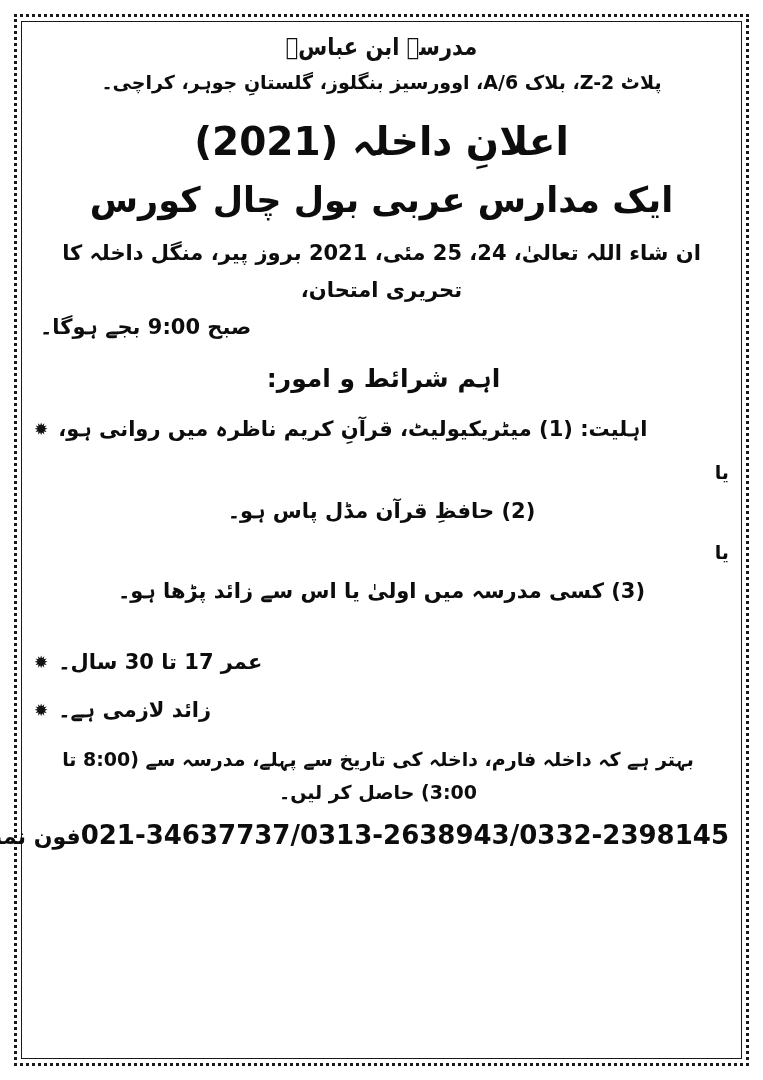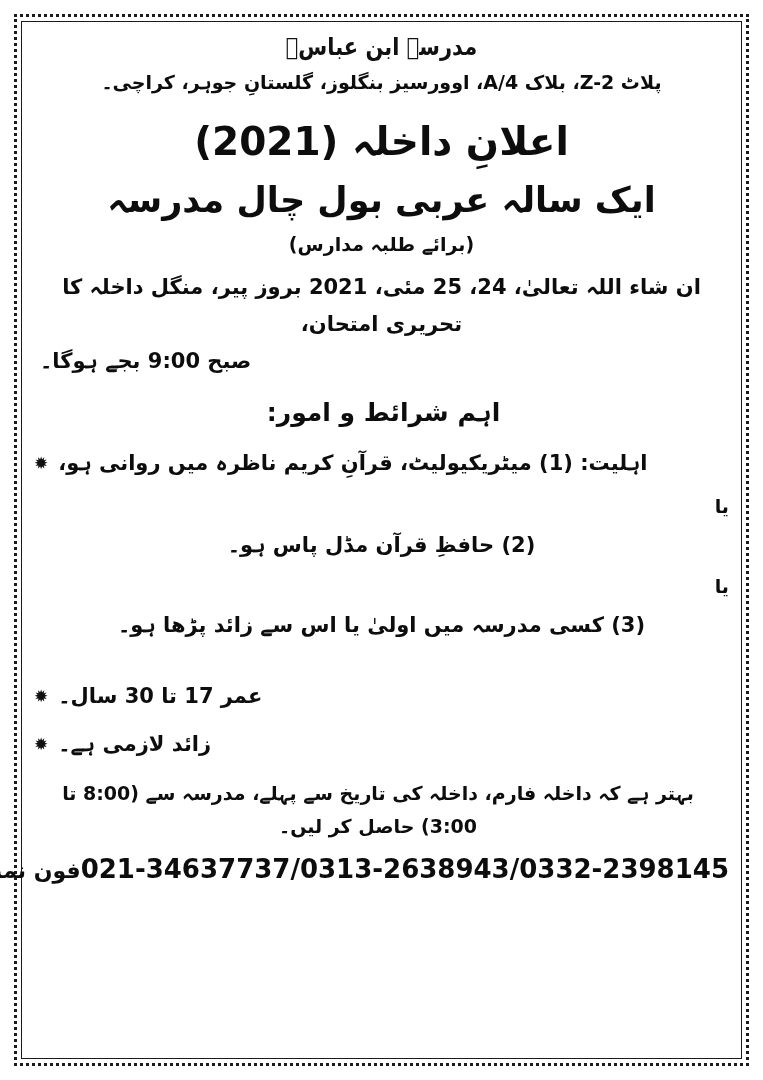--- a/index.html
+++ b/index.html
@@ -189,27 +189,26 @@
   <div class="frame">
     <div class="frame-inner"></div>
   </div>
 
   <div class="content">
 
     <div class="logo-wrap">
       <span class="logo-mark">مدرسہ ابن عباسؓ</span>
     </div>
 
-    <div class="address">پلاٹ Z-2، بلاک 4/A، اوورسیز بنگلوز، گلستانِ جوہر، کراچی۔</div>
+    <div class="address">پلاٹ Z-2، بلاک 6/A، اوورسیز بنگلوز، گلستانِ جوہر، کراچی۔</div>
 
     <div class="title-main">اعلانِ داخلہ (2021)</div>
 
-    <div class="title-course">ایک سالہ عربی بول چال مدرسہ</div>
-
-    <div class="subtitle">(برائے طلبہ مدارس)</div>
+    <div class="title-course">ایک مدارس عربی بول چال کورس</div>
+
 
     <div class="exam-line">ان شاء اللہ تعالیٰ، 24، 25 مئی، 2021 بروز پیر، منگل داخلہ کا تحریری امتحان،</div>
     <div class="exam-line-2">صبح 9:00 بجے ہوگا۔</div>
 
     <div class="section-head">اہم شرائط و امور:</div>
 
     <div class="bullet-row">
       <span class="star-icon">✹</span>
       <span class="bullet-text">اہلیت: (1) میٹریکیولیٹ، قرآنِ کریم ناظرہ میں روانی ہو،</span>
     </div>

